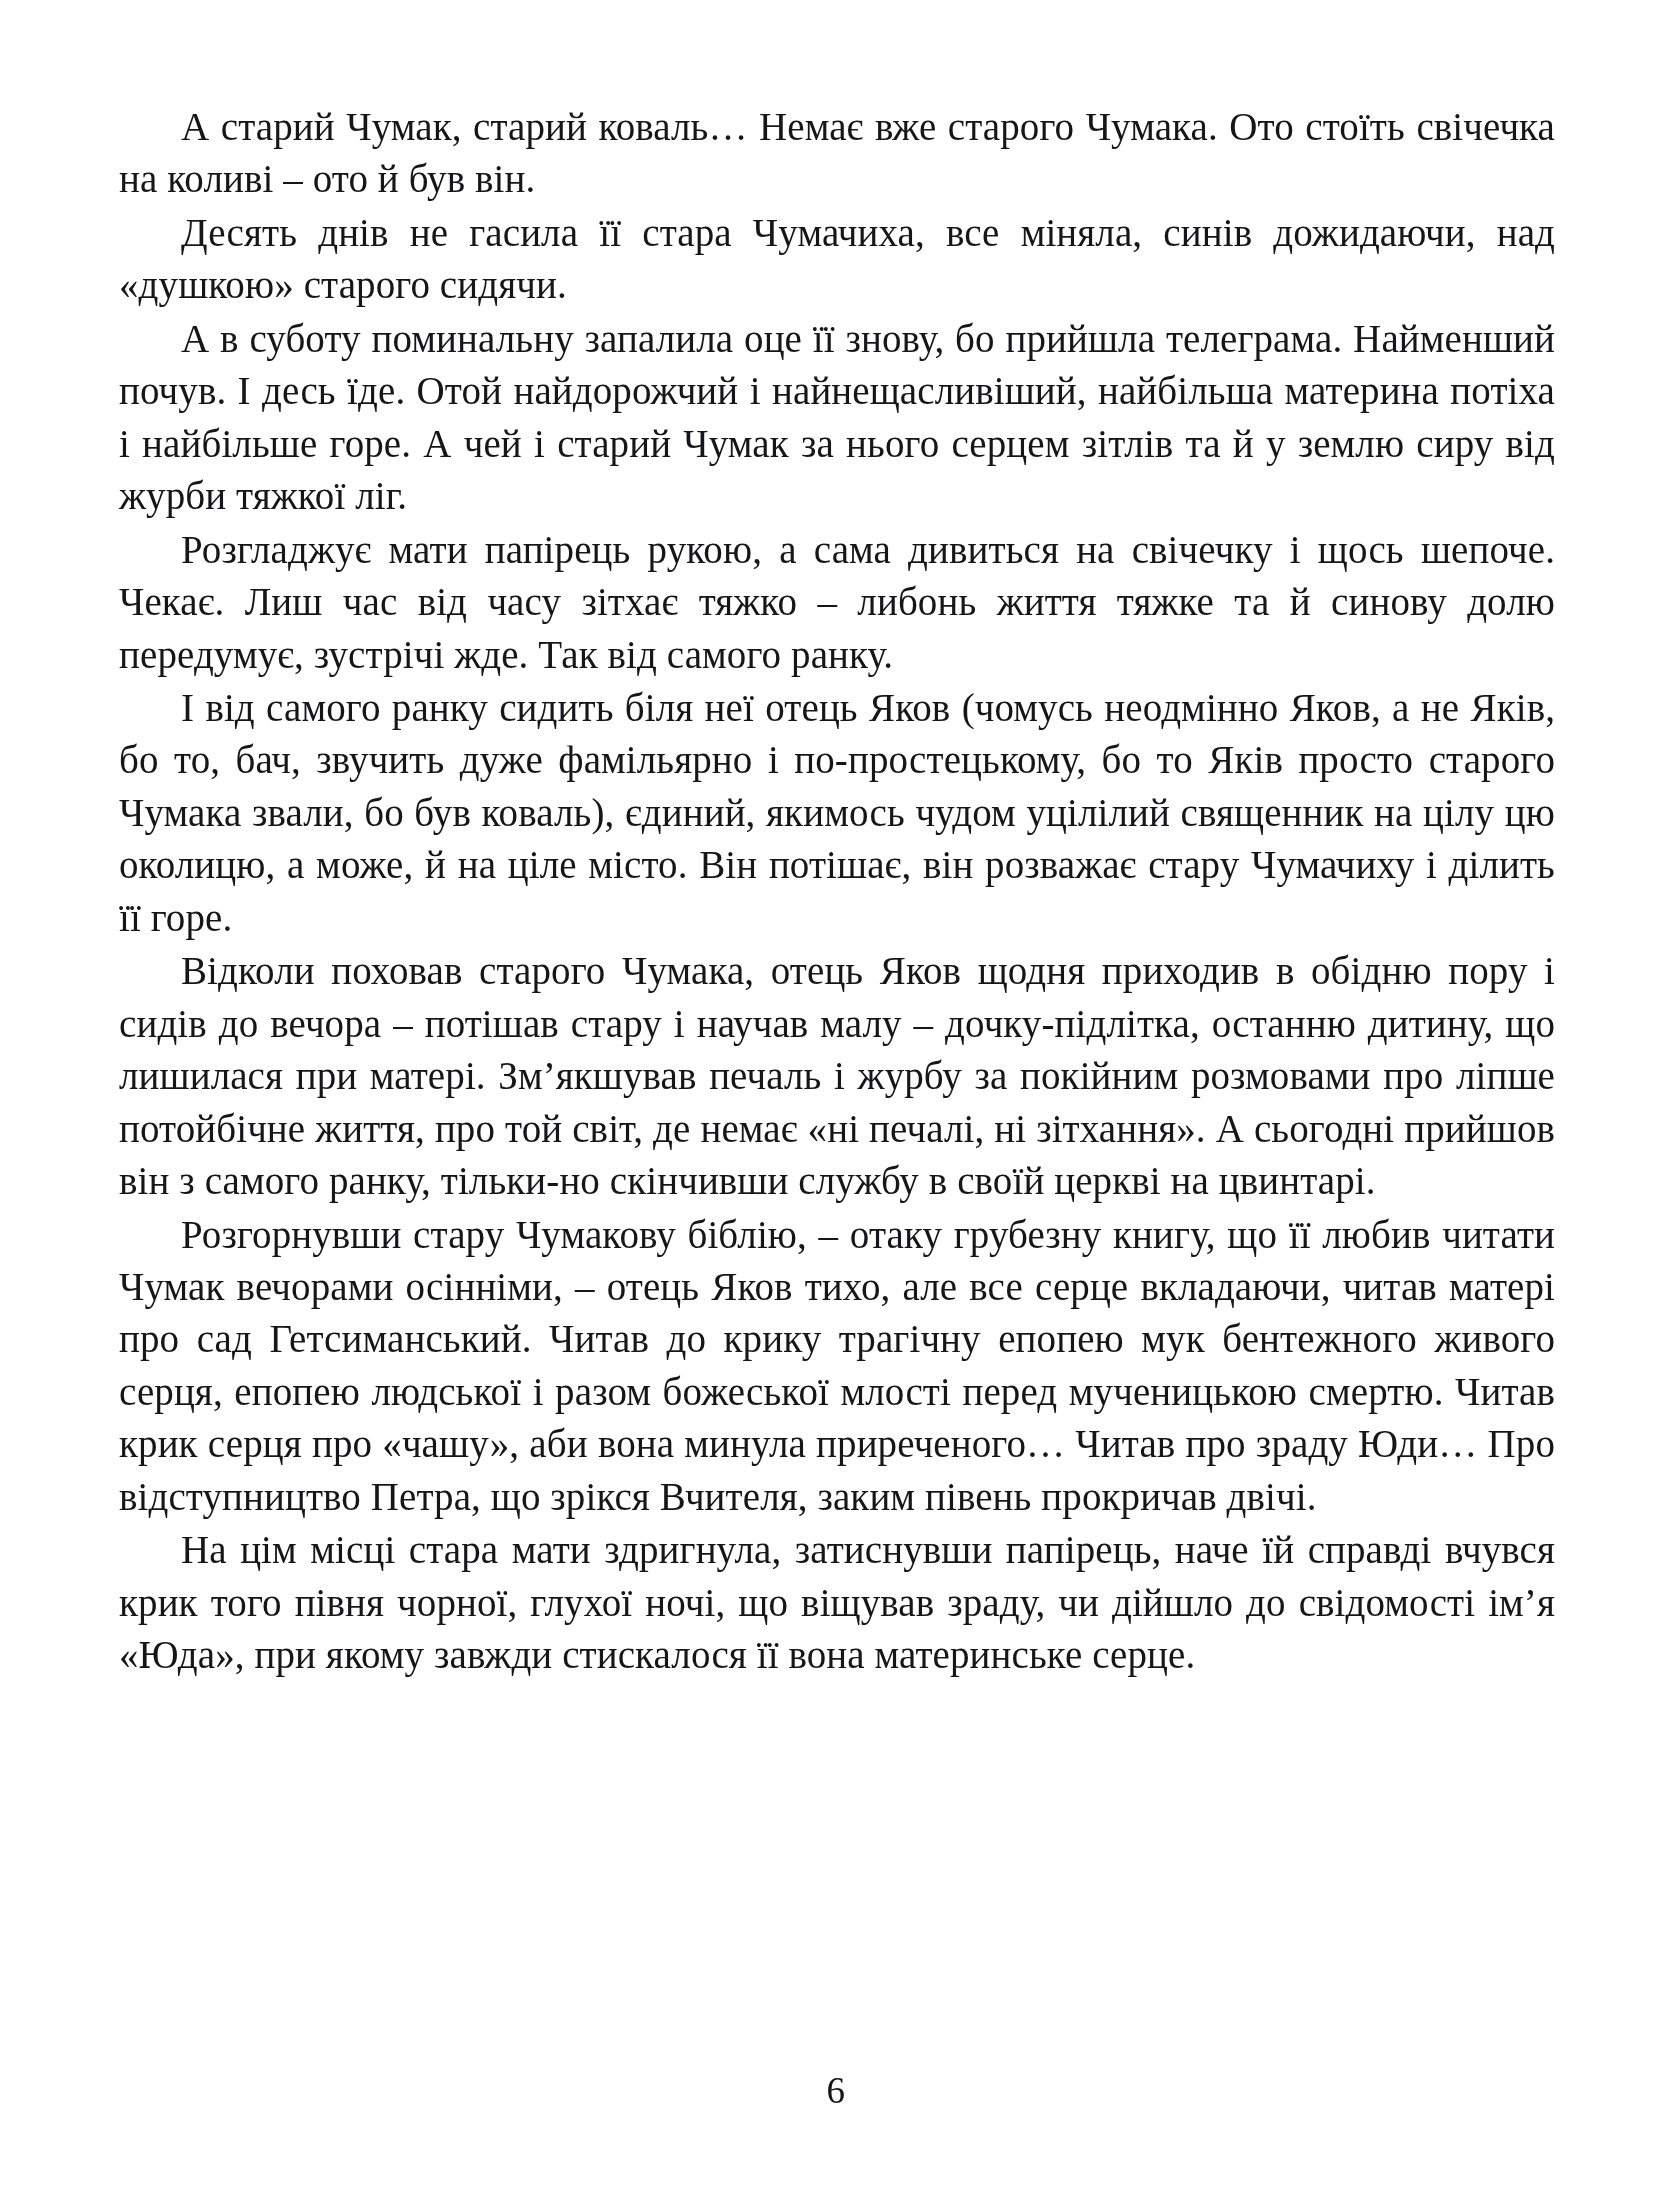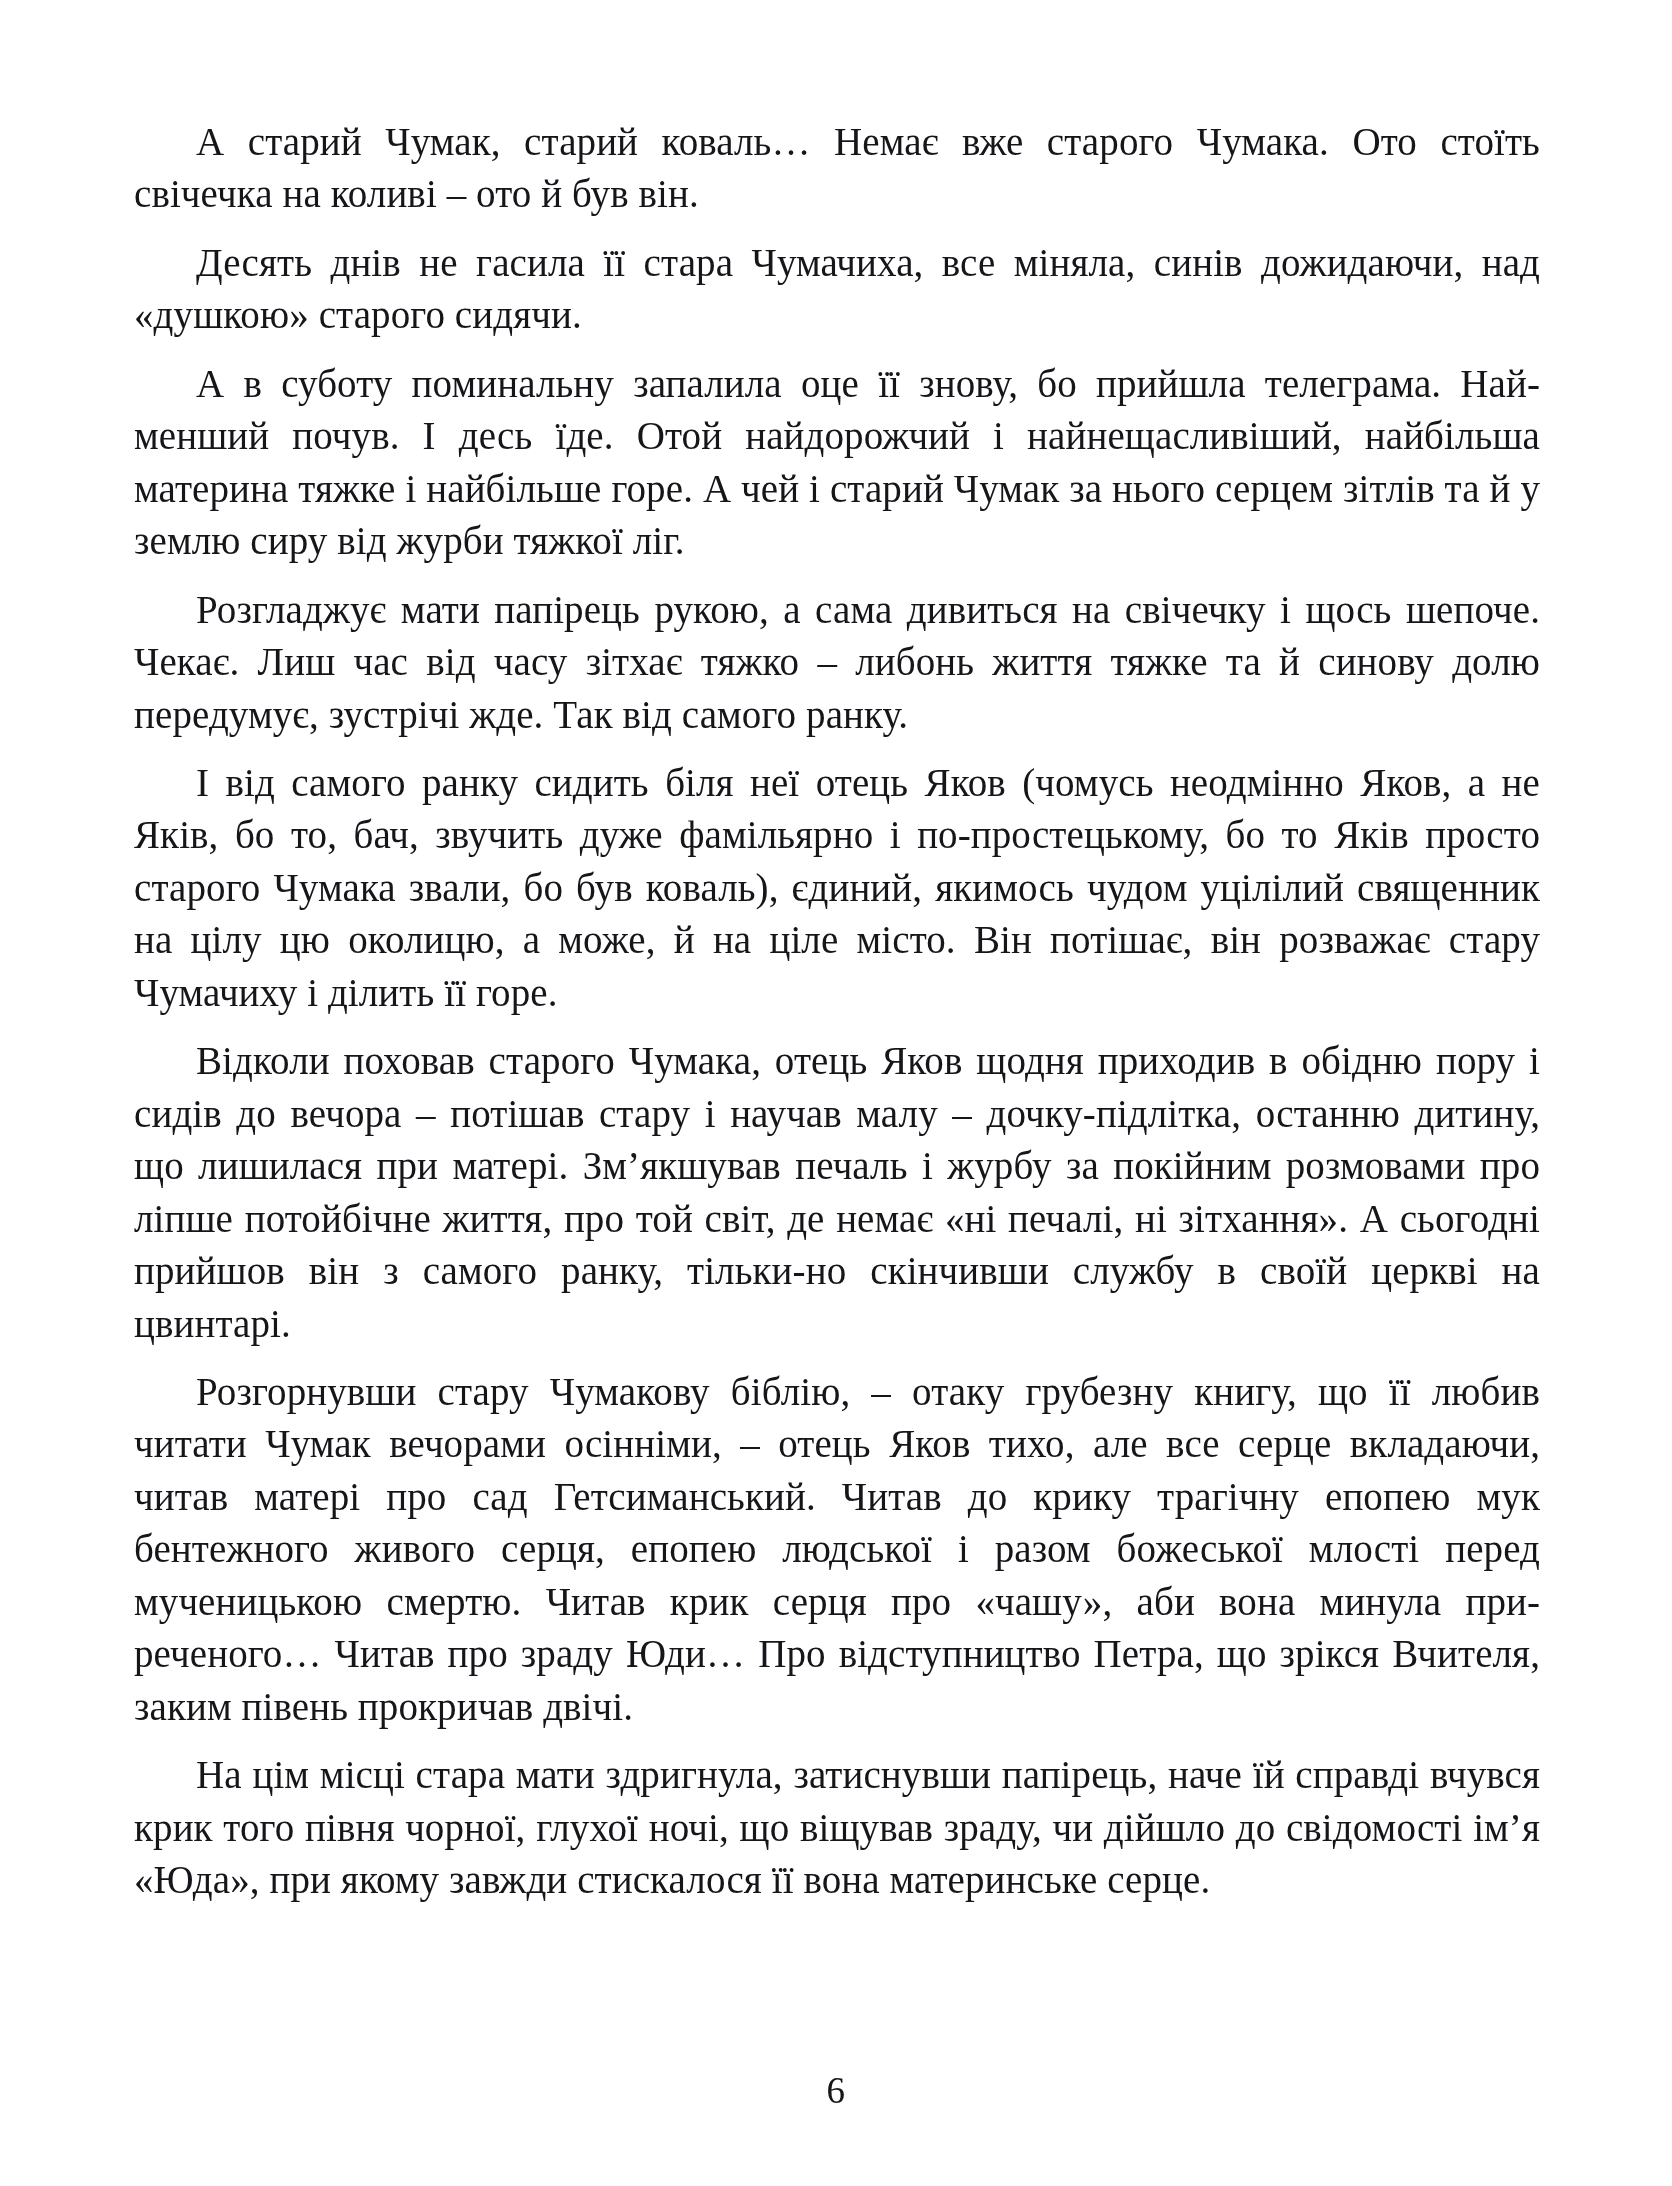--- a/index.html
+++ b/index.html
@@ -25,42 +25,42 @@
   }
   .body-text {
     font-size: 39px;
     line-height: 1.345;
     text-align: justify;
     text-justify: inter-word;
     hyphens: manual;
     letter-spacing: 0.1px;
   }
   .body-text p {
-    margin: 16px;
+    margin: 1px;
     text-indent: 62px;
   }
   .page-number {
     position: absolute;
     left: 0;
     right: 0;
     bottom: 75px;
     text-align: center;
     font-size: 37px;
     letter-spacing: 0.5px;
   }
 </style>
 </head>
 <body>
 
 <div class="page">
 
   <div class="body-text">
     <p>А старий Чумак, старий коваль… Немає вже старого Чумака. Ото стоїть свічечка на коливі – ото й був він.</p>
     <p>Десять днів не гасила її стара Чумачиха, все міняла, синів дожидаючи, над «душкою» старого сидячи.</p>
-    <p>А в суботу поминальну запалила оце її знову, бо прийшла телеграма. Най­менший почув. І десь їде. Отой найдорожчий і найнещасливіший, найбільша материна тяжке і найбільше горе. А чей і старий Чумак за нього серцем зітлів та й у землю сиру від журби тяжкої ліг.</p>
+    <p>А в суботу поминальну запалила оце її знову, бо прийшла телеграма. Най­менший почув. І десь їде. Отой найдорожчий і найнещасливіший, найбільша материна потіха і найбільше горе. А чей і старий Чумак за нього серцем зітлів та й у землю сиру від журби тяжкої ліг.</p>
     <p>Розгладжує мати папірець рукою, а сама дивиться на свічечку і щось ше­поче. Чекає. Лиш час від часу зітхає тяжко – либонь життя тяжке та й синову долю передумує, зустрічі жде. Так від самого ранку.</p>
     <p>І від самого ранку сидить біля неї отець Яков (чомусь неодмінно Яков, а не Яків, бо то, бач, звучить дуже фамільярно і по-простецькому, бо то Яків просто старого Чумака звали, бо був коваль), єдиний, якимось чудом уцілілий священник на цілу цю околицю, а може, й на ціле місто. Він потішає, він розважає стару Чумачиху і ділить її горе.</p>
     <p>Відколи поховав старого Чумака, отець Яков щодня приходив в обідню пору і сидів до вечора – потішав стару і научав малу – дочку-підлітка, остан­ню дитину, що лишилася при матері. Зм’якшував печаль і журбу за покійним розмовами про ліпше потойбічне життя, про той світ, де немає «ні печалі, ні зітхання». А сьогодні прийшов він з самого ранку, тільки-но скінчивши служ­бу в своїй церкві на цвинтарі.</p>
     <p>Розгорнувши стару Чумакову біблію, – отаку грубезну книгу, що її любив читати Чумак вечорами осінніми, – отець Яков тихо, але все серце вкладаю­чи, читав матері про сад Гетсиманський. Читав до крику трагічну епопею мук бентежного живого серця, епопею людської і разом божеської млості перед мученицькою смертю. Читав крик серця про «чашу», аби вона минула при­реченого… Читав про зраду Юди… Про відступництво Петра, що зрікся Вчи­теля, заким півень прокричав двічі.</p>
     <p>На цім місці стара мати здригнула, затиснувши папірець, наче їй справді вчувся крик того півня чорної, глухої ночі, що віщував зраду, чи дійшло до свідомості ім’я «Юда», при якому завжди стискалося її вона материнсь­ке серце.</p>
   </div>
 
   <div class="page-number">6</div>
 </div>
 

